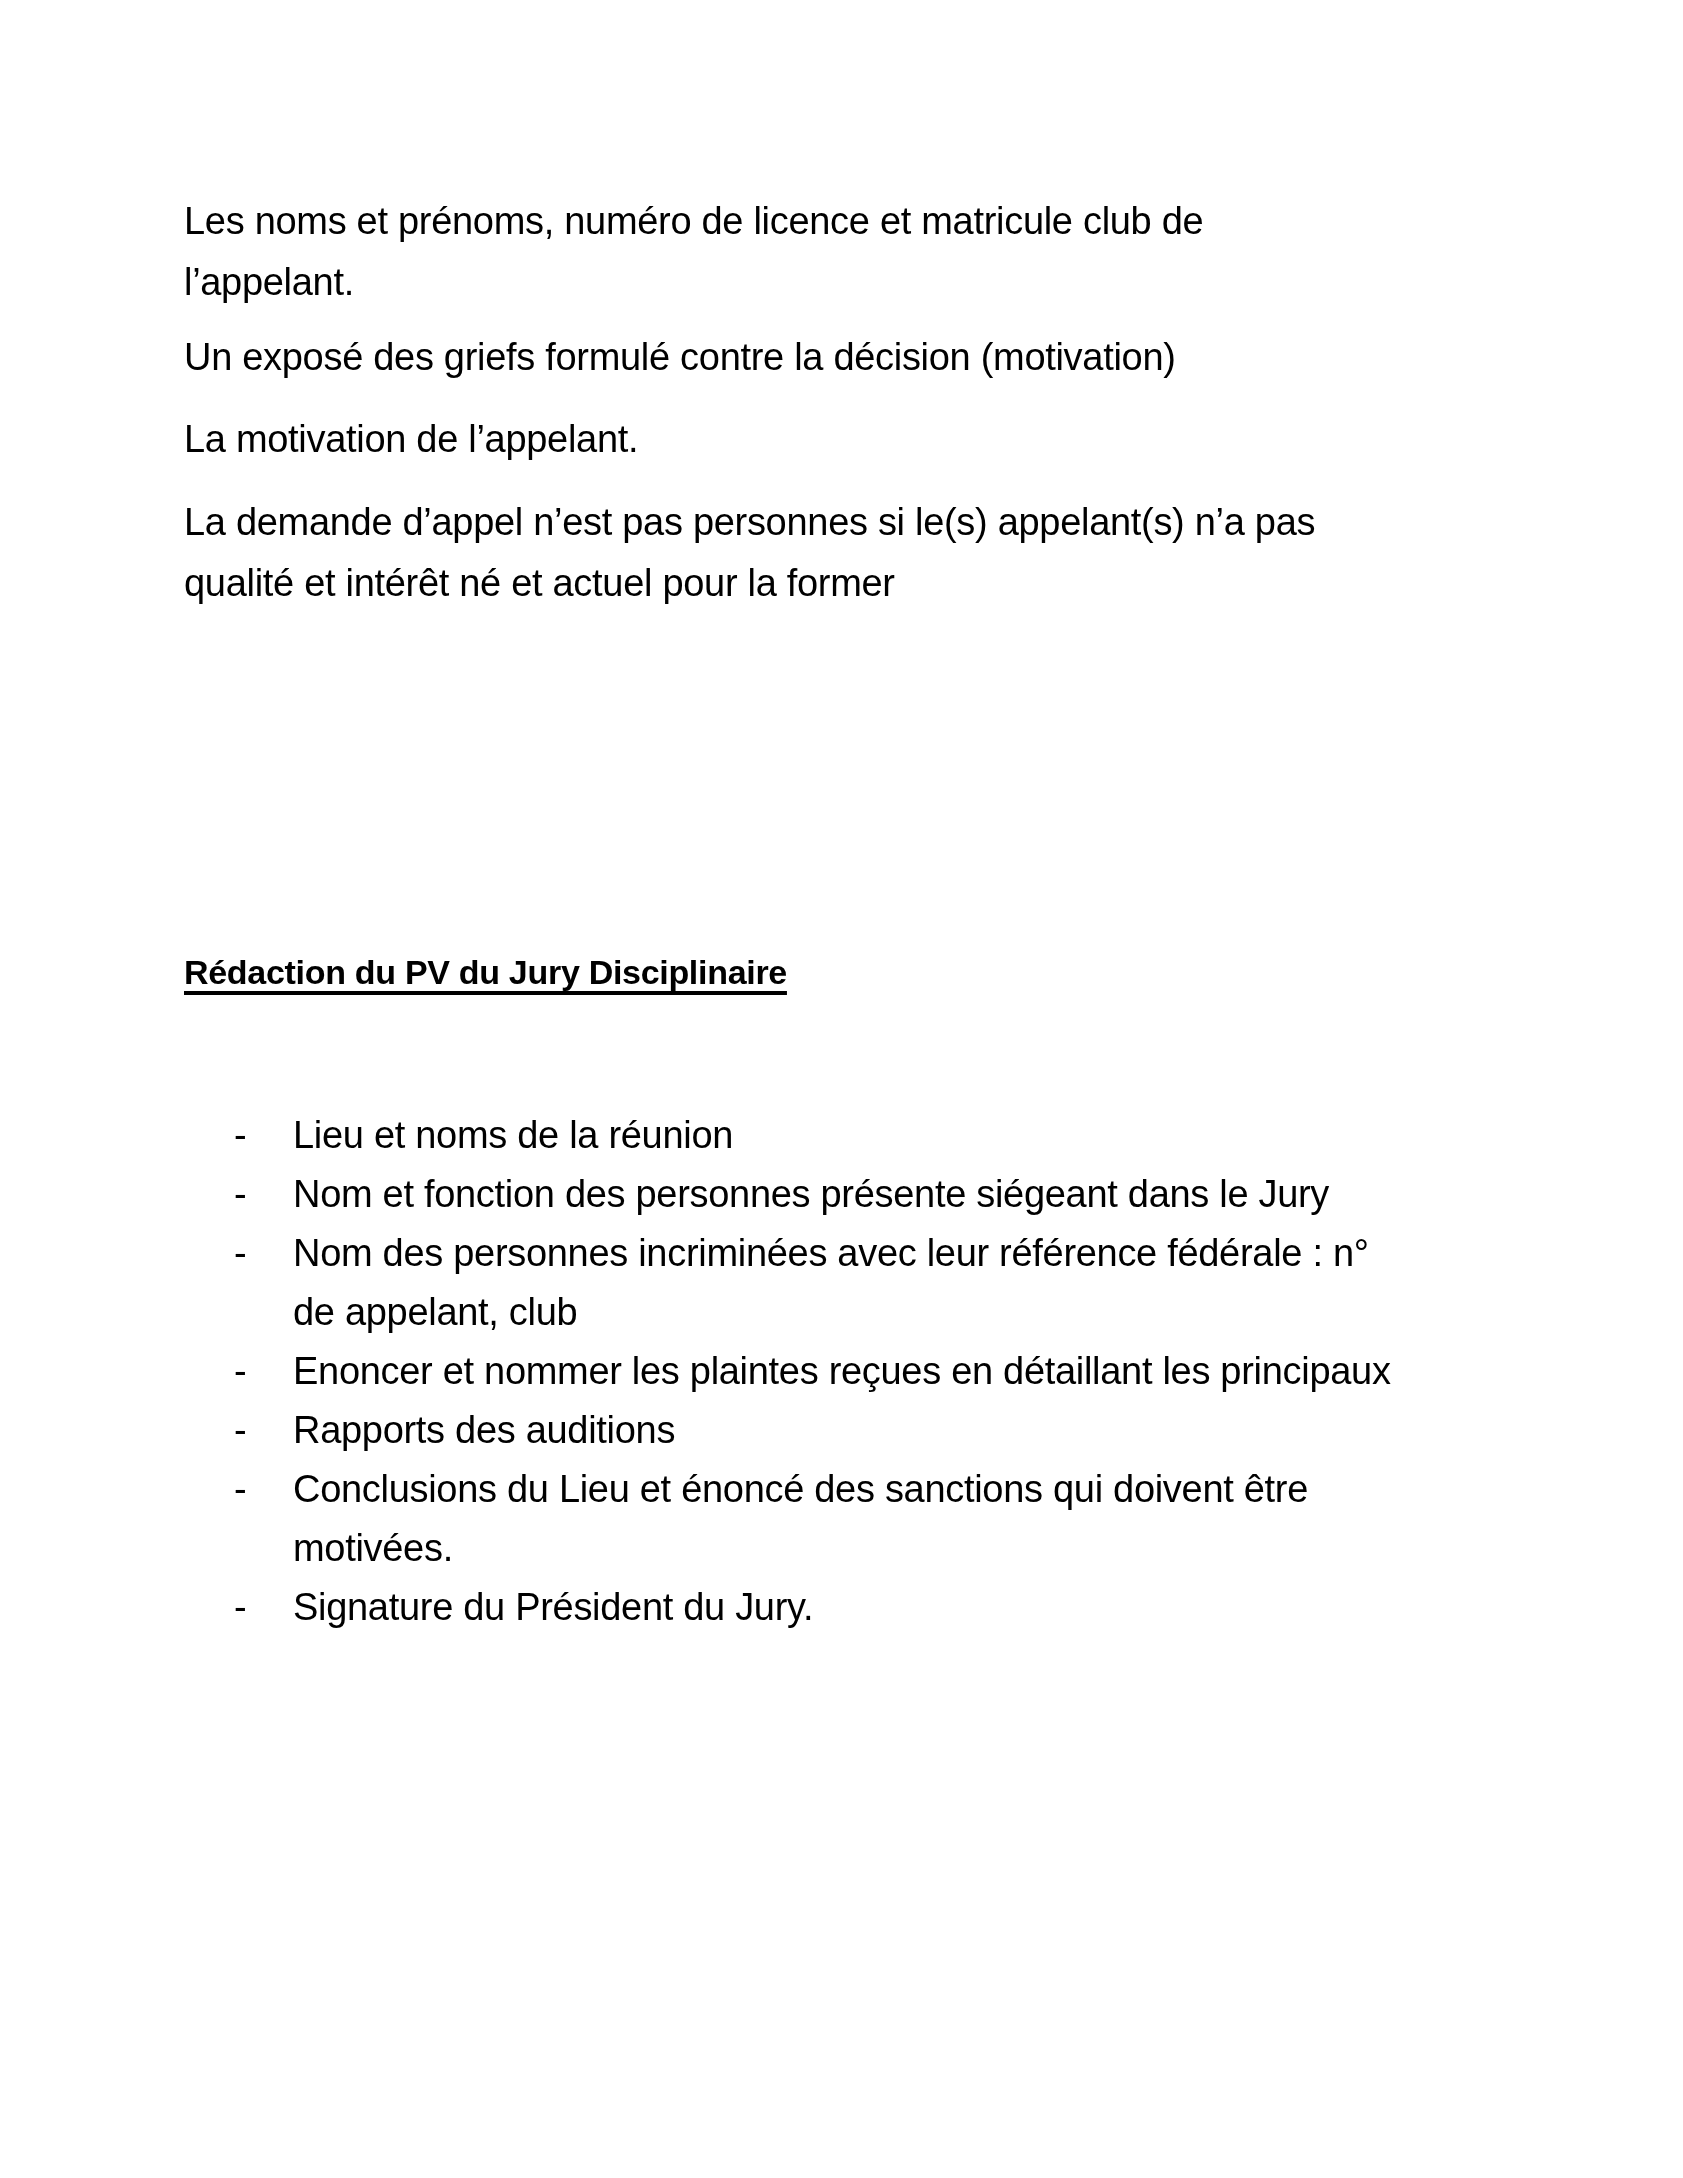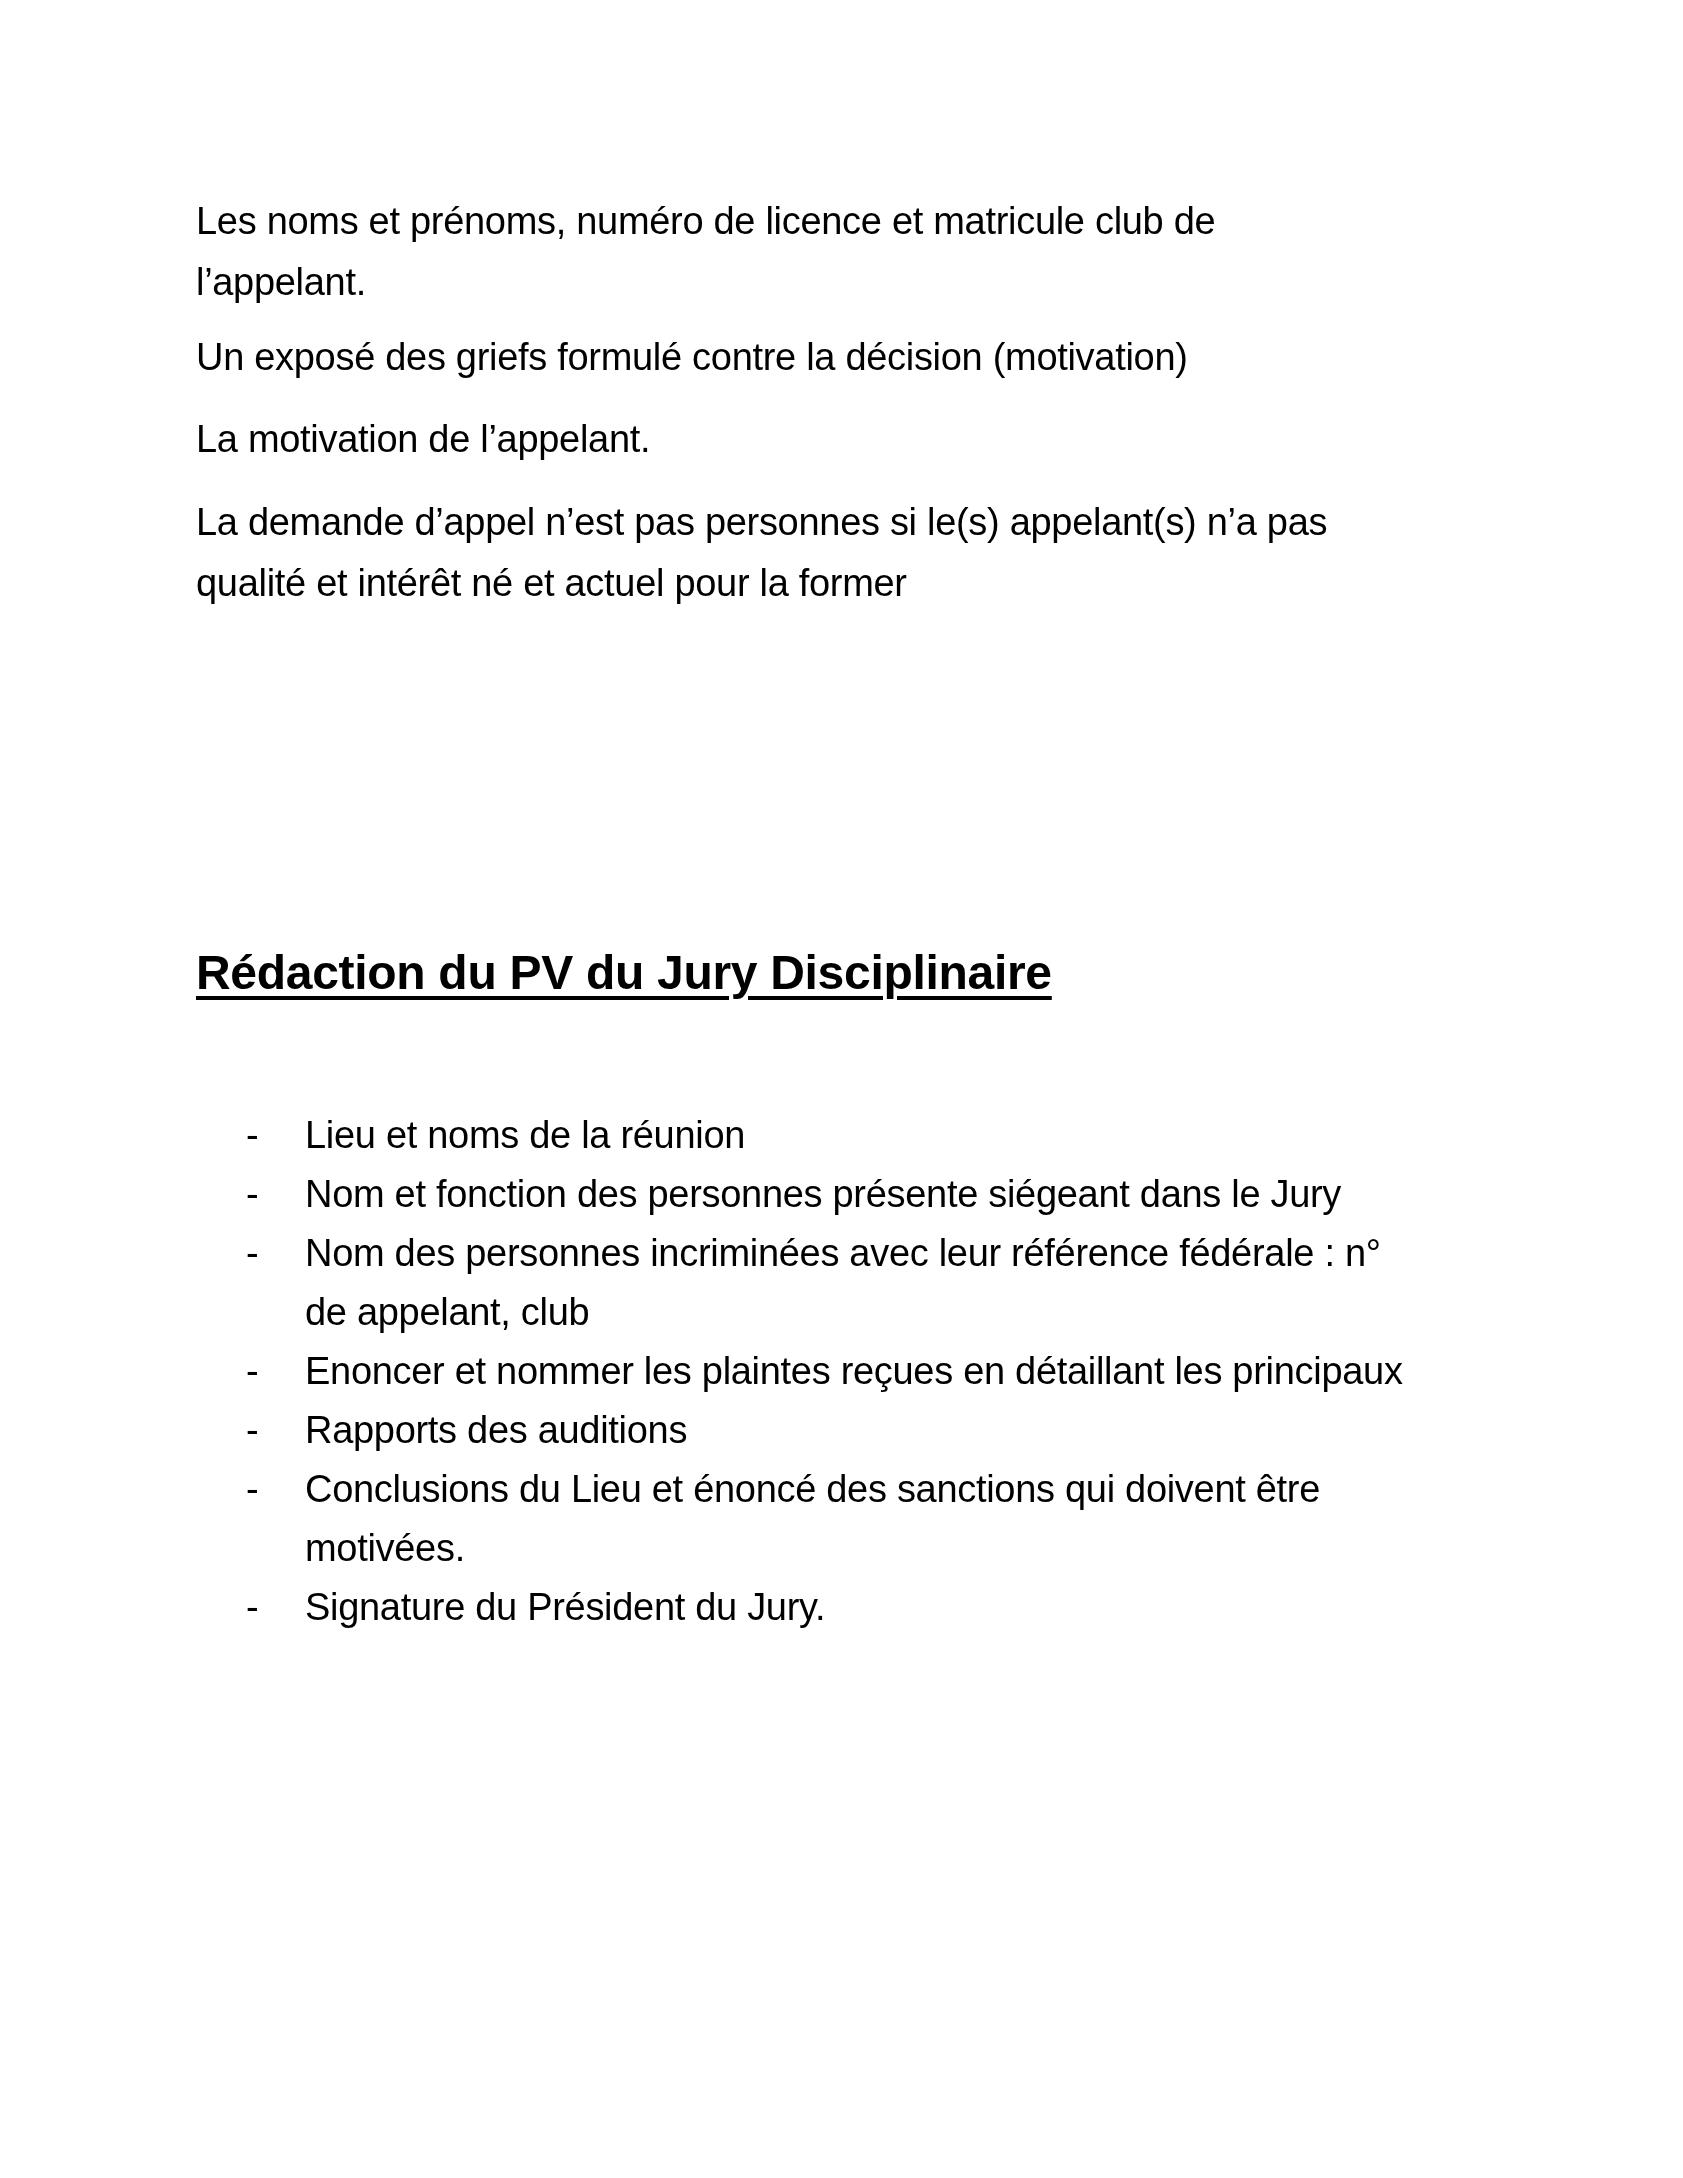--- a/index.html
+++ b/index.html
@@ -15,40 +15,40 @@
     position: relative;
     overflow: hidden;
   }
   .page {
     position: absolute;
     inset: 0;
     background: #ffffff;
   }
   .content {
     position: absolute;
-    left: 196px;
+    left: 184px;
     top: 191px;
     width: 1287px;
   }
   .para {
     margin: 0;
     font-size: 38px;
     line-height: 61px;
     letter-spacing: -0.3px;
   }
   .para .line {
     display: block;
     white-space: nowrap;
   }
   .mb-p1 { margin-bottom: 14px; }
   .mb-p2 { margin-bottom: 21px; }
   .mb-p3 { margin-bottom: 22px; }
   .heading {
     margin: 328px 0 103px 0;
-    font-size: 48px;
+    font-size: 34px;
     line-height: 61px;
     font-weight: bold;
     letter-spacing: -0.3px;
     white-space: nowrap;
   }
   .heading-text {
     text-decoration: underline;
     text-decoration-thickness: 4px;
     text-underline-offset: 7px;
   }

